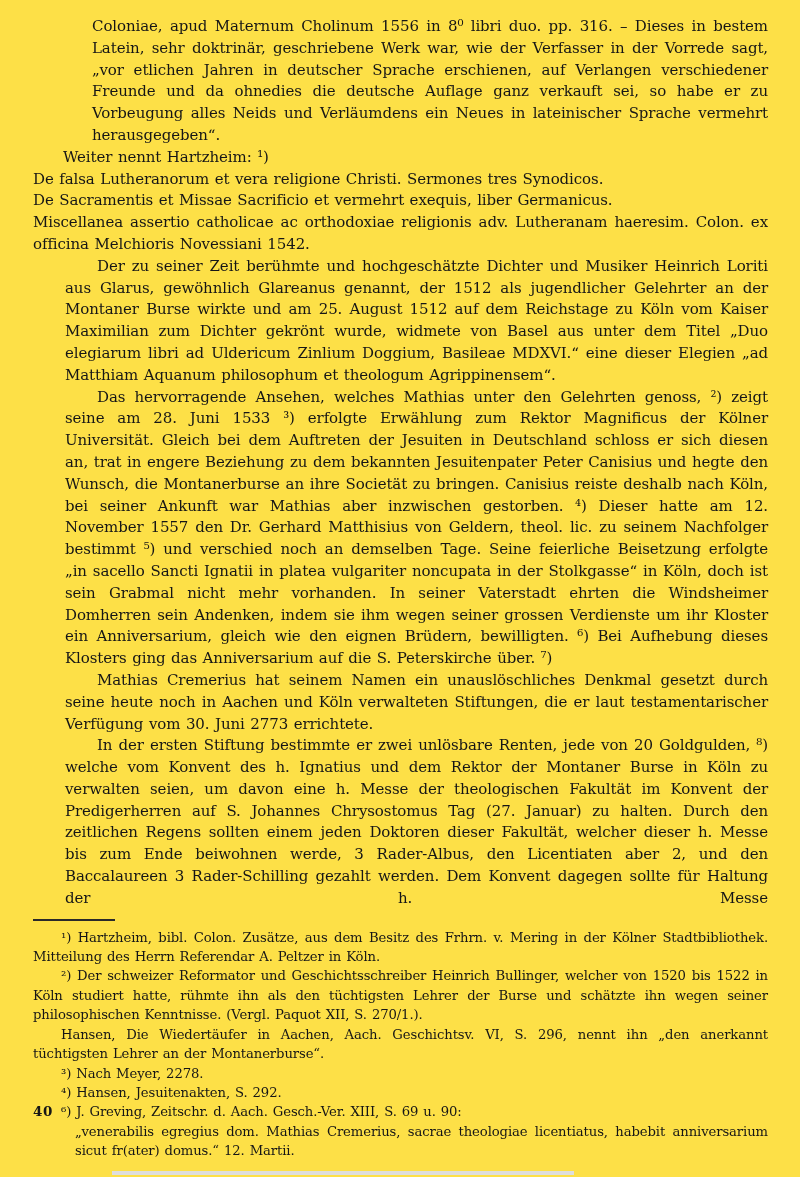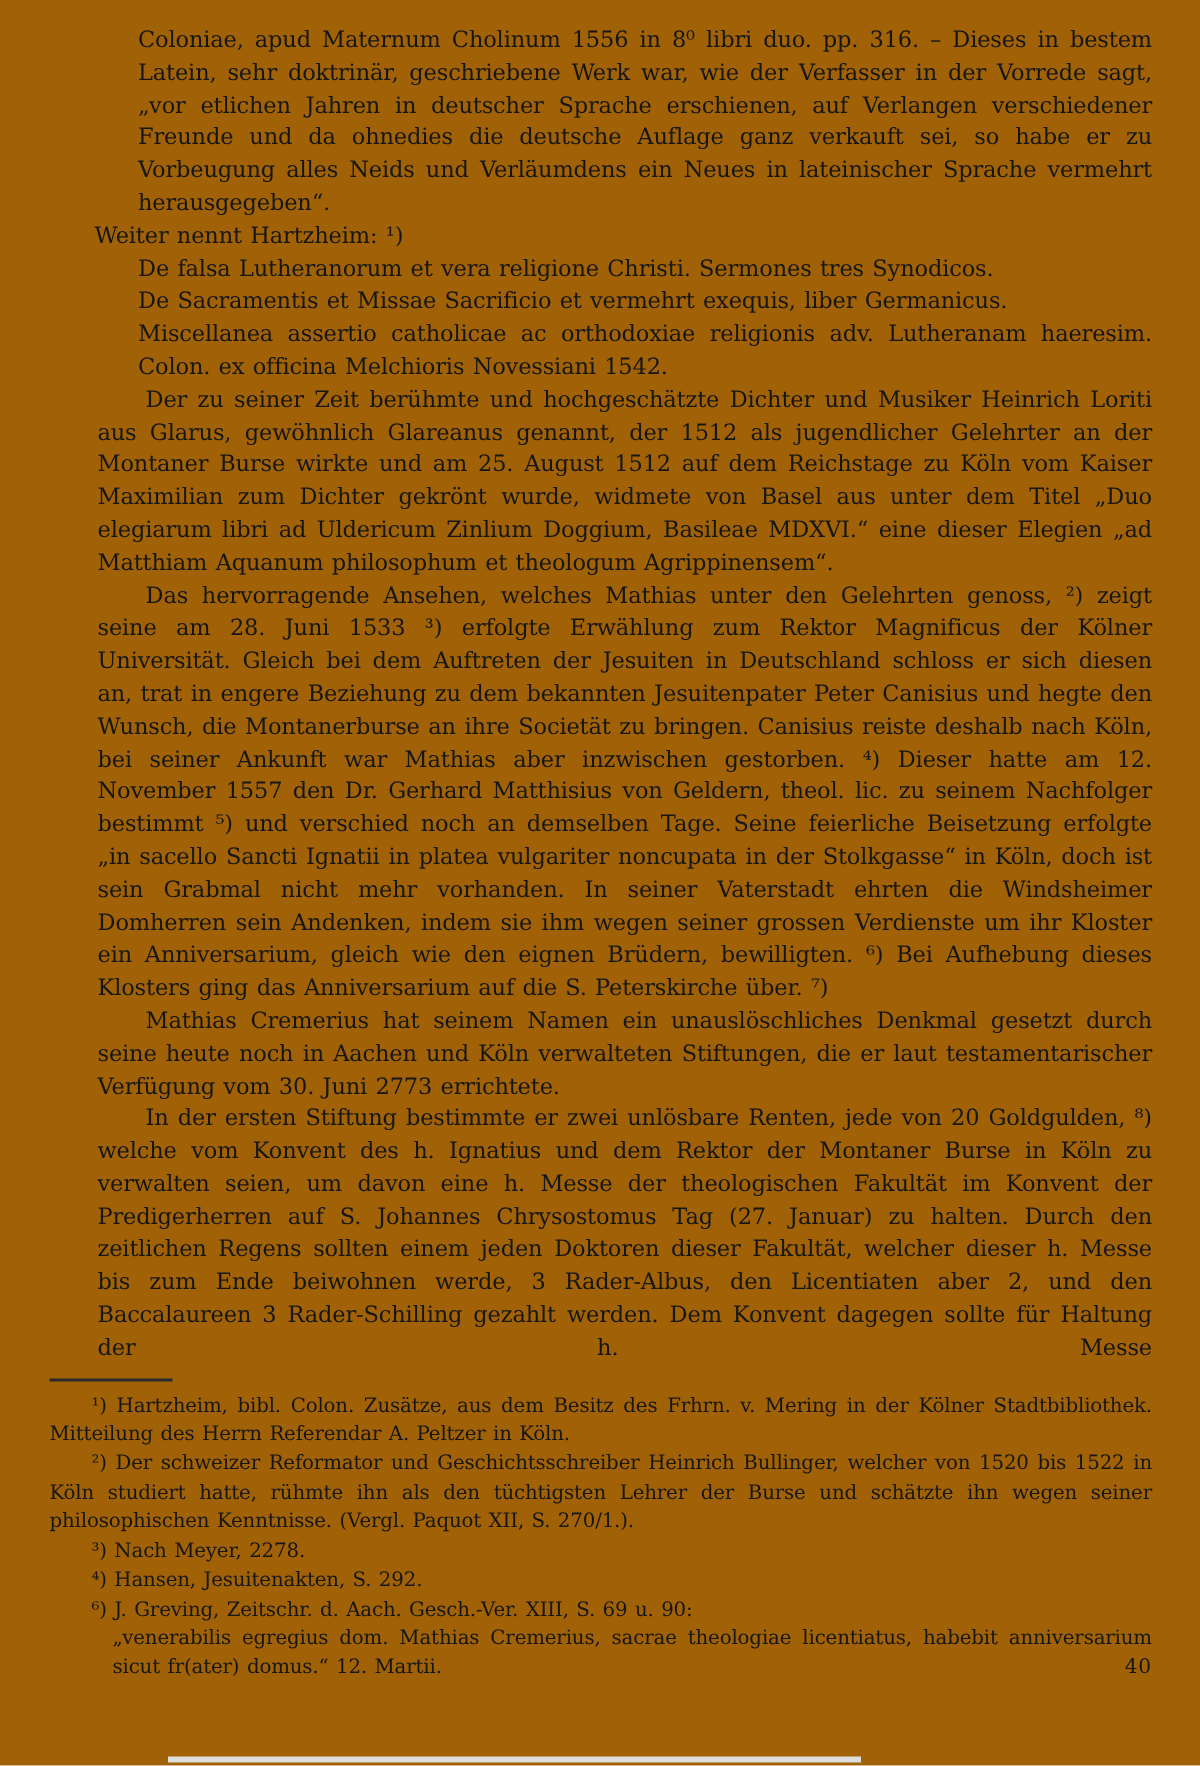--- a/index.html
+++ b/index.html
@@ -1,61 +1,61 @@
 <!DOCTYPE html>
 <html><head>
 <meta charset="utf-8">
 <style>
   html, body { margin: 0; padding: 0; background: #ffffff; }
   .page {
     position: relative;
     width: 800px;
     height: 1177px;
-    background: #a16207;
+    background: #fde047;
     overflow: hidden;
     font-family: "DejaVu Serif", "Liberation Serif", serif;
     color: #161616;
   }
   .text-block {
     position: absolute;
     left: 33px;
     top: 16px;
     width: 735px;
     font-size: 15px;
     line-height: 21.8px;
     text-align: justify;
     letter-spacing: -0.1px;
     word-spacing: 0.06em;
   }
   .quote-block { margin-left: 59px; }
   .hang { margin-left: 30px; }
-  .work-item { margin-left: 59px; }
+  .work-item { }
   .para { text-indent: 32px; margin-left: 32px; }
   .last-justified { text-align-last: justify; }
   .fn-sep {
     border: 0;
     border-top: 2px solid #2a2a2a;
     width: 82px;
     margin: 9px 0 7px 0;
   }
   .footnotes {
     font-size: 13.2px;
     line-height: 19.4px;
     letter-spacing: -0.1px;
   }
   .fn { text-indent: 28px; }
   .fn-quote { margin-left: 42px; text-indent: 0; }
   .page-number {
     position: absolute;
     top: 1103px;
     left: 33px;
     width: 735px;
-    text-align: right;
+    text-align: left;
     font-size: 13.5px;
-    font-weight: 400;
+    font-weight: 700;
     letter-spacing: 0.5px;
   }
   .bottom-scan-bar {
     position: absolute;
     left: 112px;
     top: 1171px;
     width: 462px;
     height: 4px;
     background: #dededc;
   }
@@ -80,20 +80,21 @@
 
     <div class="para">Mathias Cremerius hat seinem Namen ein unauslöschliches Denkmal gesetzt durch seine heute noch in Aachen und Köln verwalteten Stiftungen, die er laut testamentarischer Verfügung vom 30. Juni 2773 errichtete.</div>
 
     <div class="para last-justified">In der ersten Stiftung bestimmte er zwei unlösbare Renten, jede von 20 Goldgulden, ⁸) welche vom Konvent des h. Ignatius und dem Rektor der Montaner Burse in Köln zu verwalten seien, um davon eine h. Messe der theologischen Fakultät im Konvent der Predigerherren auf S. Johannes Chrysostomus Tag (27. Januar) zu halten. Durch den zeitlichen Regens sollten einem jeden Doktoren dieser Fakultät, welcher dieser h. Messe bis zum Ende beiwohnen werde, 3 Rader-Albus, den Licentiaten aber 2, und den Baccalaureen 3 Rader-Schilling gezahlt werden.  Dem Konvent dagegen sollte für Haltung der h. Messe</div>
 
     <hr class="fn-sep">
 
     <div class="footnotes">
       <div class="fn">¹) Hartzheim, bibl. Colon. Zusätze, aus dem Besitz des Frhrn. v. Mering in der Kölner Stadtbibliothek.  Mitteilung des Herrn Referendar A. Peltzer in Köln.</div>
       <div class="fn">²) Der schweizer Reformator und Geschichtsschreiber Heinrich Bullinger, welcher von 1520 bis 1522 in Köln studiert hatte, rühmte ihn als den tüchtigsten Lehrer der Burse und schätzte ihn wegen seiner philosophischen Kenntnisse. (Vergl. Paquot XII, S. 270/1.).</div>
+      <div class="fn">Hansen, Die Wiedertäufer in Aachen, Aach. Geschichtsv. VI, S. 296, nennt ihn „den anerkannt tüchtigsten Lehrer an der Montanerburse“.</div>
       <div class="fn">³) Nach Meyer, 2278.</div>
       <div class="fn">⁴) Hansen, Jesuitenakten, S. 292.</div>
       <div class="fn">⁶) J. Greving, Zeitschr. d. Aach. Gesch.-Ver. XIII, S. 69 u. 90:</div>
       <div class="fn-quote">„venerabilis egregius dom. Mathias Cremerius, sacrae theologiae licentiatus, habebit anniversarium sicut fr(ater) domus.“ 12. Martii.</div>
 
     </div>
 
   </div>
 
   <div class="page-number">40</div>

